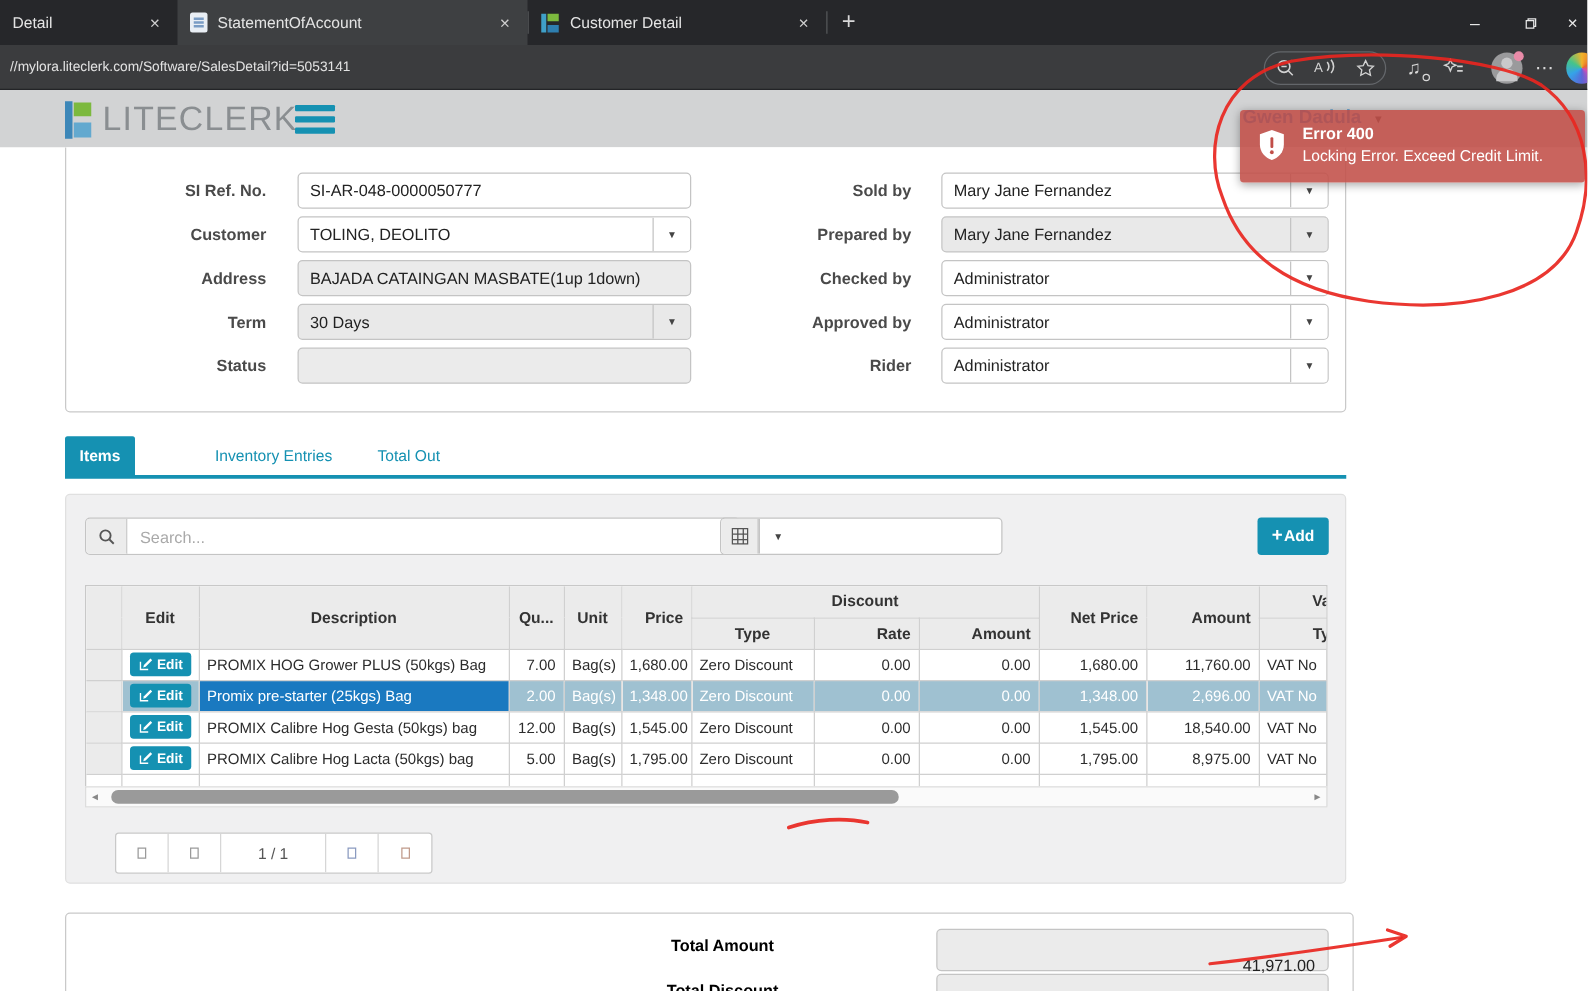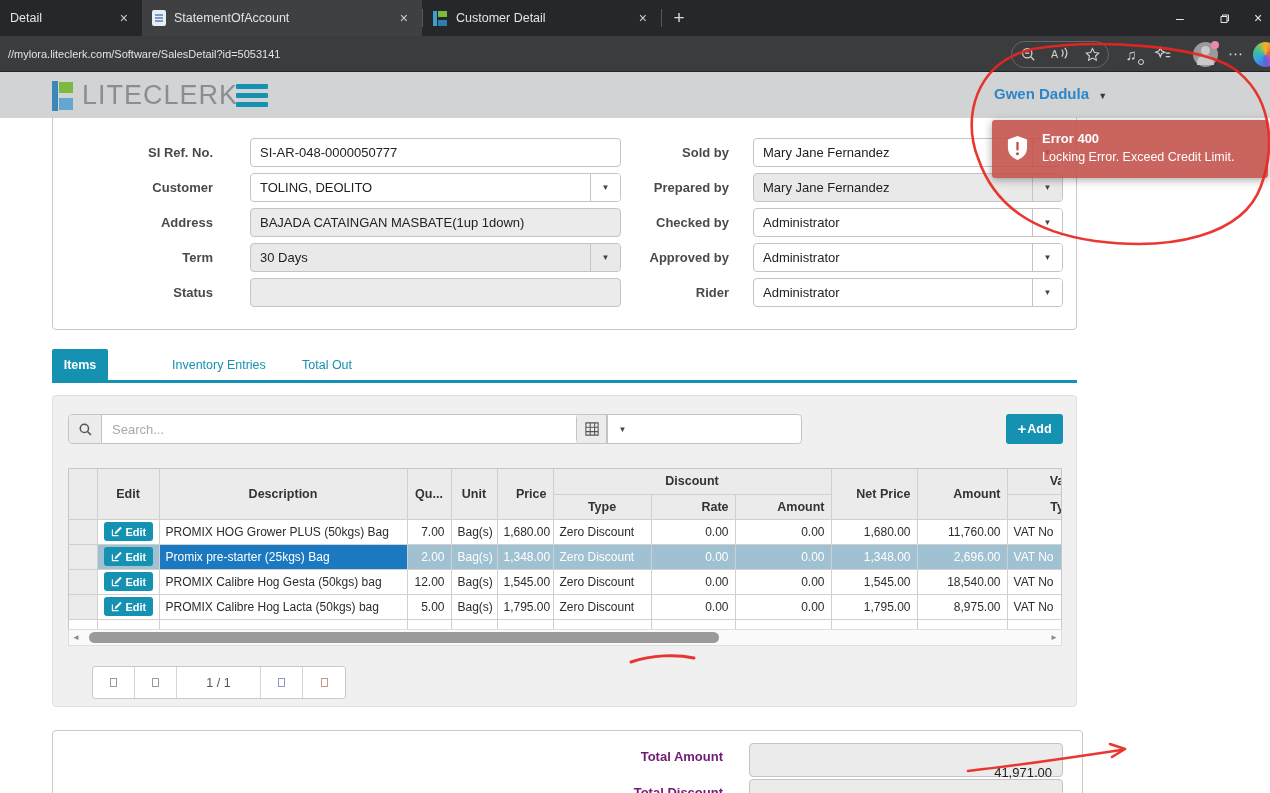--- a/index.html
+++ b/index.html
@@ -63,21 +63,21 @@
   .content { position:absolute; left:0; top:118px; width:1270px; height:675px; background:#fff; overflow:hidden; }
 
   .form-card { position:absolute; left:52px; top:-14px; width:1025px; height:226px;
                background:#fff; border:1px solid #c9c9c9; border-radius:4px; overflow:hidden; }
   .frow { position:absolute; height:29px; }
   .flabel { position:absolute; font-size:13px; font-weight:bold; color:#4a4a4a; line-height:29px; text-align:right; }
   .lcol .flabel { left:20px; width:140px; }
   .rcol .flabel { left:480px; width:196px; }
   .fctrl { position:absolute; height:29px; border:1px solid #c4c4c4; border-radius:4px; background:#fff;
            font-size:13px; color:#222; display:flex; align-items:center; overflow:hidden; }
-  .lcol .fctrl { left:185px; width:371px;margin-left:12px; }
+  .lcol .fctrl { left:185px; width:315px; }
   .rcol .fctrl { left:700px; width:310px; }
   .fctrl input { border:0; outline:0; flex:1; height:100%; padding:0 9px; font:13px "Liberation Sans",sans-serif; color:#222; background:transparent; }
   .fctrl .val { flex:1; padding:0 9px; white-space:nowrap; }
   .fctrl .cbtn { width:30px; height:100%; border-left:1px solid #c4c4c4; display:flex; align-items:center; justify-content:center;
                  font-size:8px; color:#444; background:#fff; flex:none; }
   .fctrl.ro { background:#ebebeb; }
   .fctrl.dis { background:#e9e9e9; }
   .fctrl.dis .cbtn { background:#e9e9e9; }
 
   .dtabs { position:absolute; left:52px; top:231px; width:1025px; height:34px; }
@@ -131,27 +131,27 @@
            border-radius:3px; background:#fff; overflow:hidden;margin-left:24px; }
   .pcell { height:31px; display:flex; align-items:center; justify-content:center; border-right:1px solid #d6d6d6; }
   .pcell:last-child { border-right:0; }
   .pbtn { width:42px; } .plabel { width:84px; font-size:12.5px; color:#555; }
   .tofu { width:7px; height:9px; border:1px solid #9a9a9a; display:block; }
   .tofu.b { border-color:#8a9ac0; } .tofu.r { border-color:#c09a8a; }
 
   .totals-card { position:absolute; left:52px; top:612px; width:1031px; height:90px; background:#fff;
                  border:1px solid #c9c9c9; border-radius:4px; }
   .trow { position:absolute; left:0; height:28px; width:100%; }
-  .trow .tlab { position:absolute; left:380px; width:290px; text-align:right; font-size:13px; font-weight:bold; color:#701a75; line-height:28px; }
+  .trow .tlab { position:absolute; left:380px; width:290px; text-align:center; font-size:13px; font-weight:bold; color:#000000; line-height:28px; }
   .trow .tval { position:absolute; left:696px; width:314px; height:28px; background:#ebebeb; border:1px solid #c4c4c4;
                 border-radius:4px; font-size:13px; color:#222; text-align:right; line-height:26px; padding:16px 10px; }
 
   
   .toast { position:absolute; left:992px; top:88px; width:276px; height:58px; background:rgba(193,78,72,0.88);
-           border-radius:3px; box-shadow:0 2px 8px rgba(0,0,0,.35); color:#fff; z-index:30;margin-top:32px; }
+           border-radius:3px; box-shadow:0 2px 8px rgba(0,0,0,.35); color:#fff; z-index:30; }
   .toast .shield { position:absolute; left:14px; top:15px; }
   .toast .ttitle { position:absolute; left:50px; top:11px; font-size:13px; font-weight:bold; }
   .toast .tmsg { position:absolute; left:50px; top:30px; font-size:12.5px; }
 
   .annotations { position:absolute; left:0; top:0; width:1270px; height:793px; z-index:40; pointer-events:none; }
 </style>
 </head>
 <body>
 
 <div class="page">

